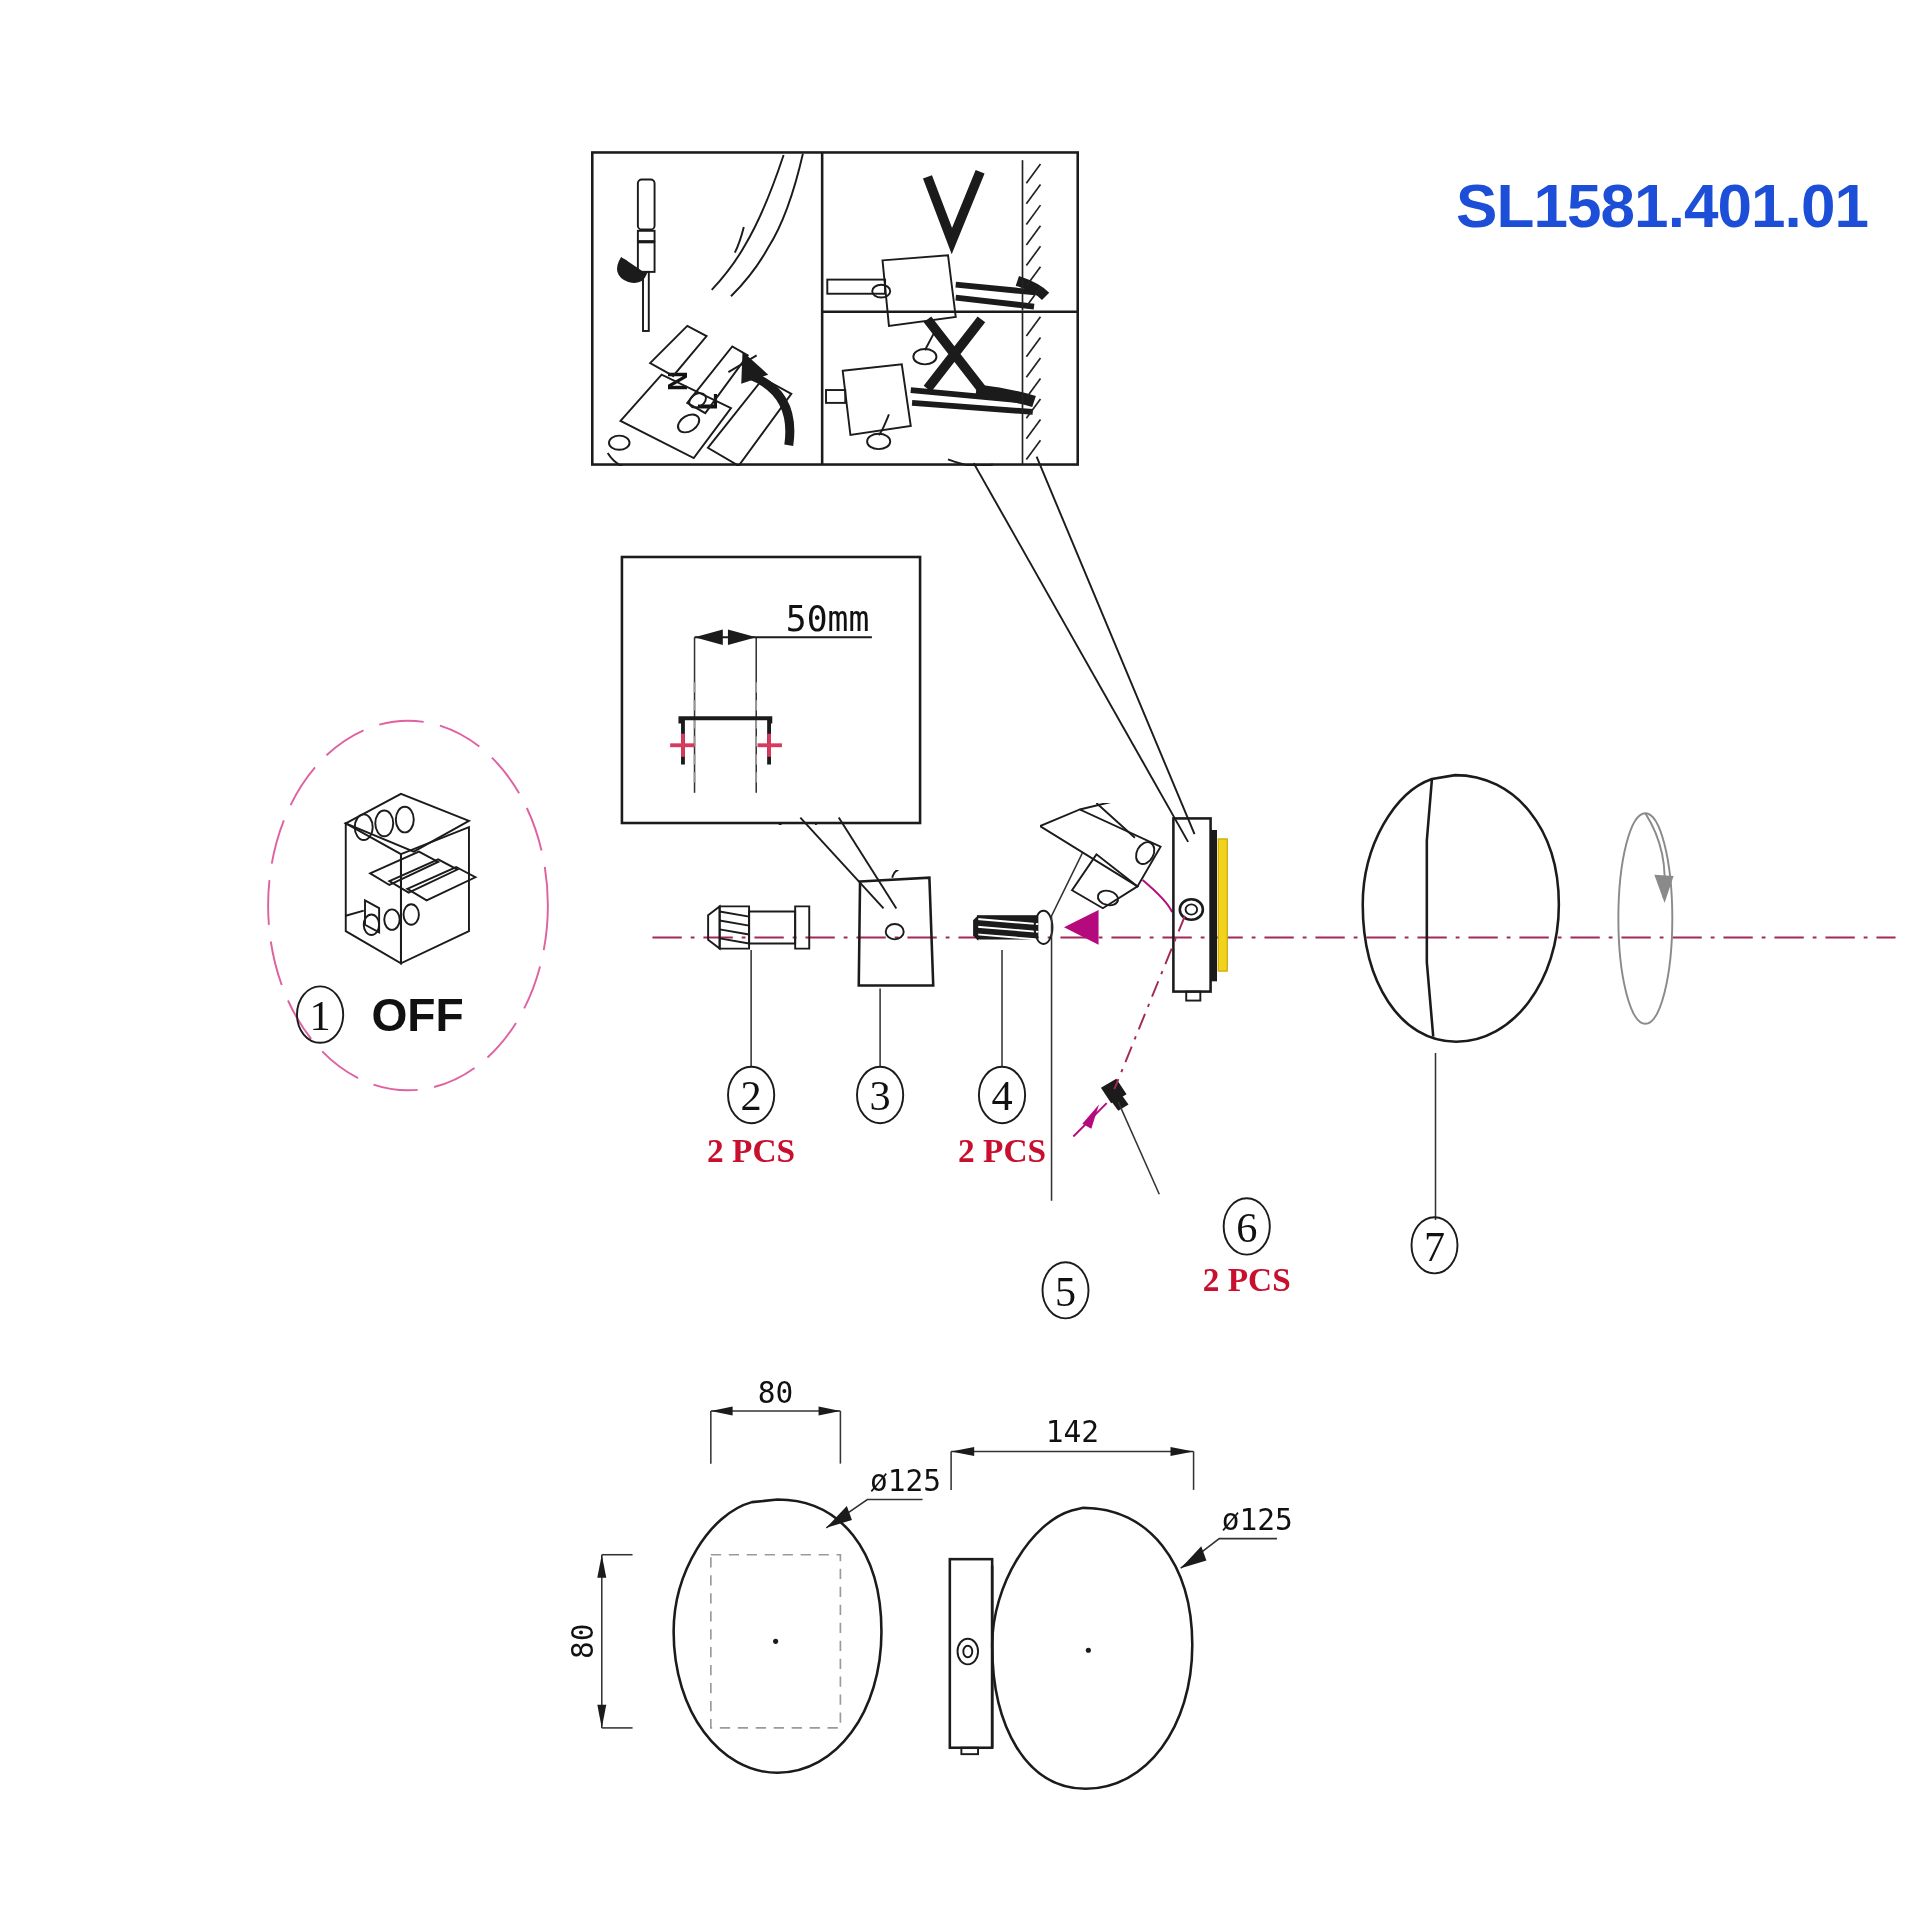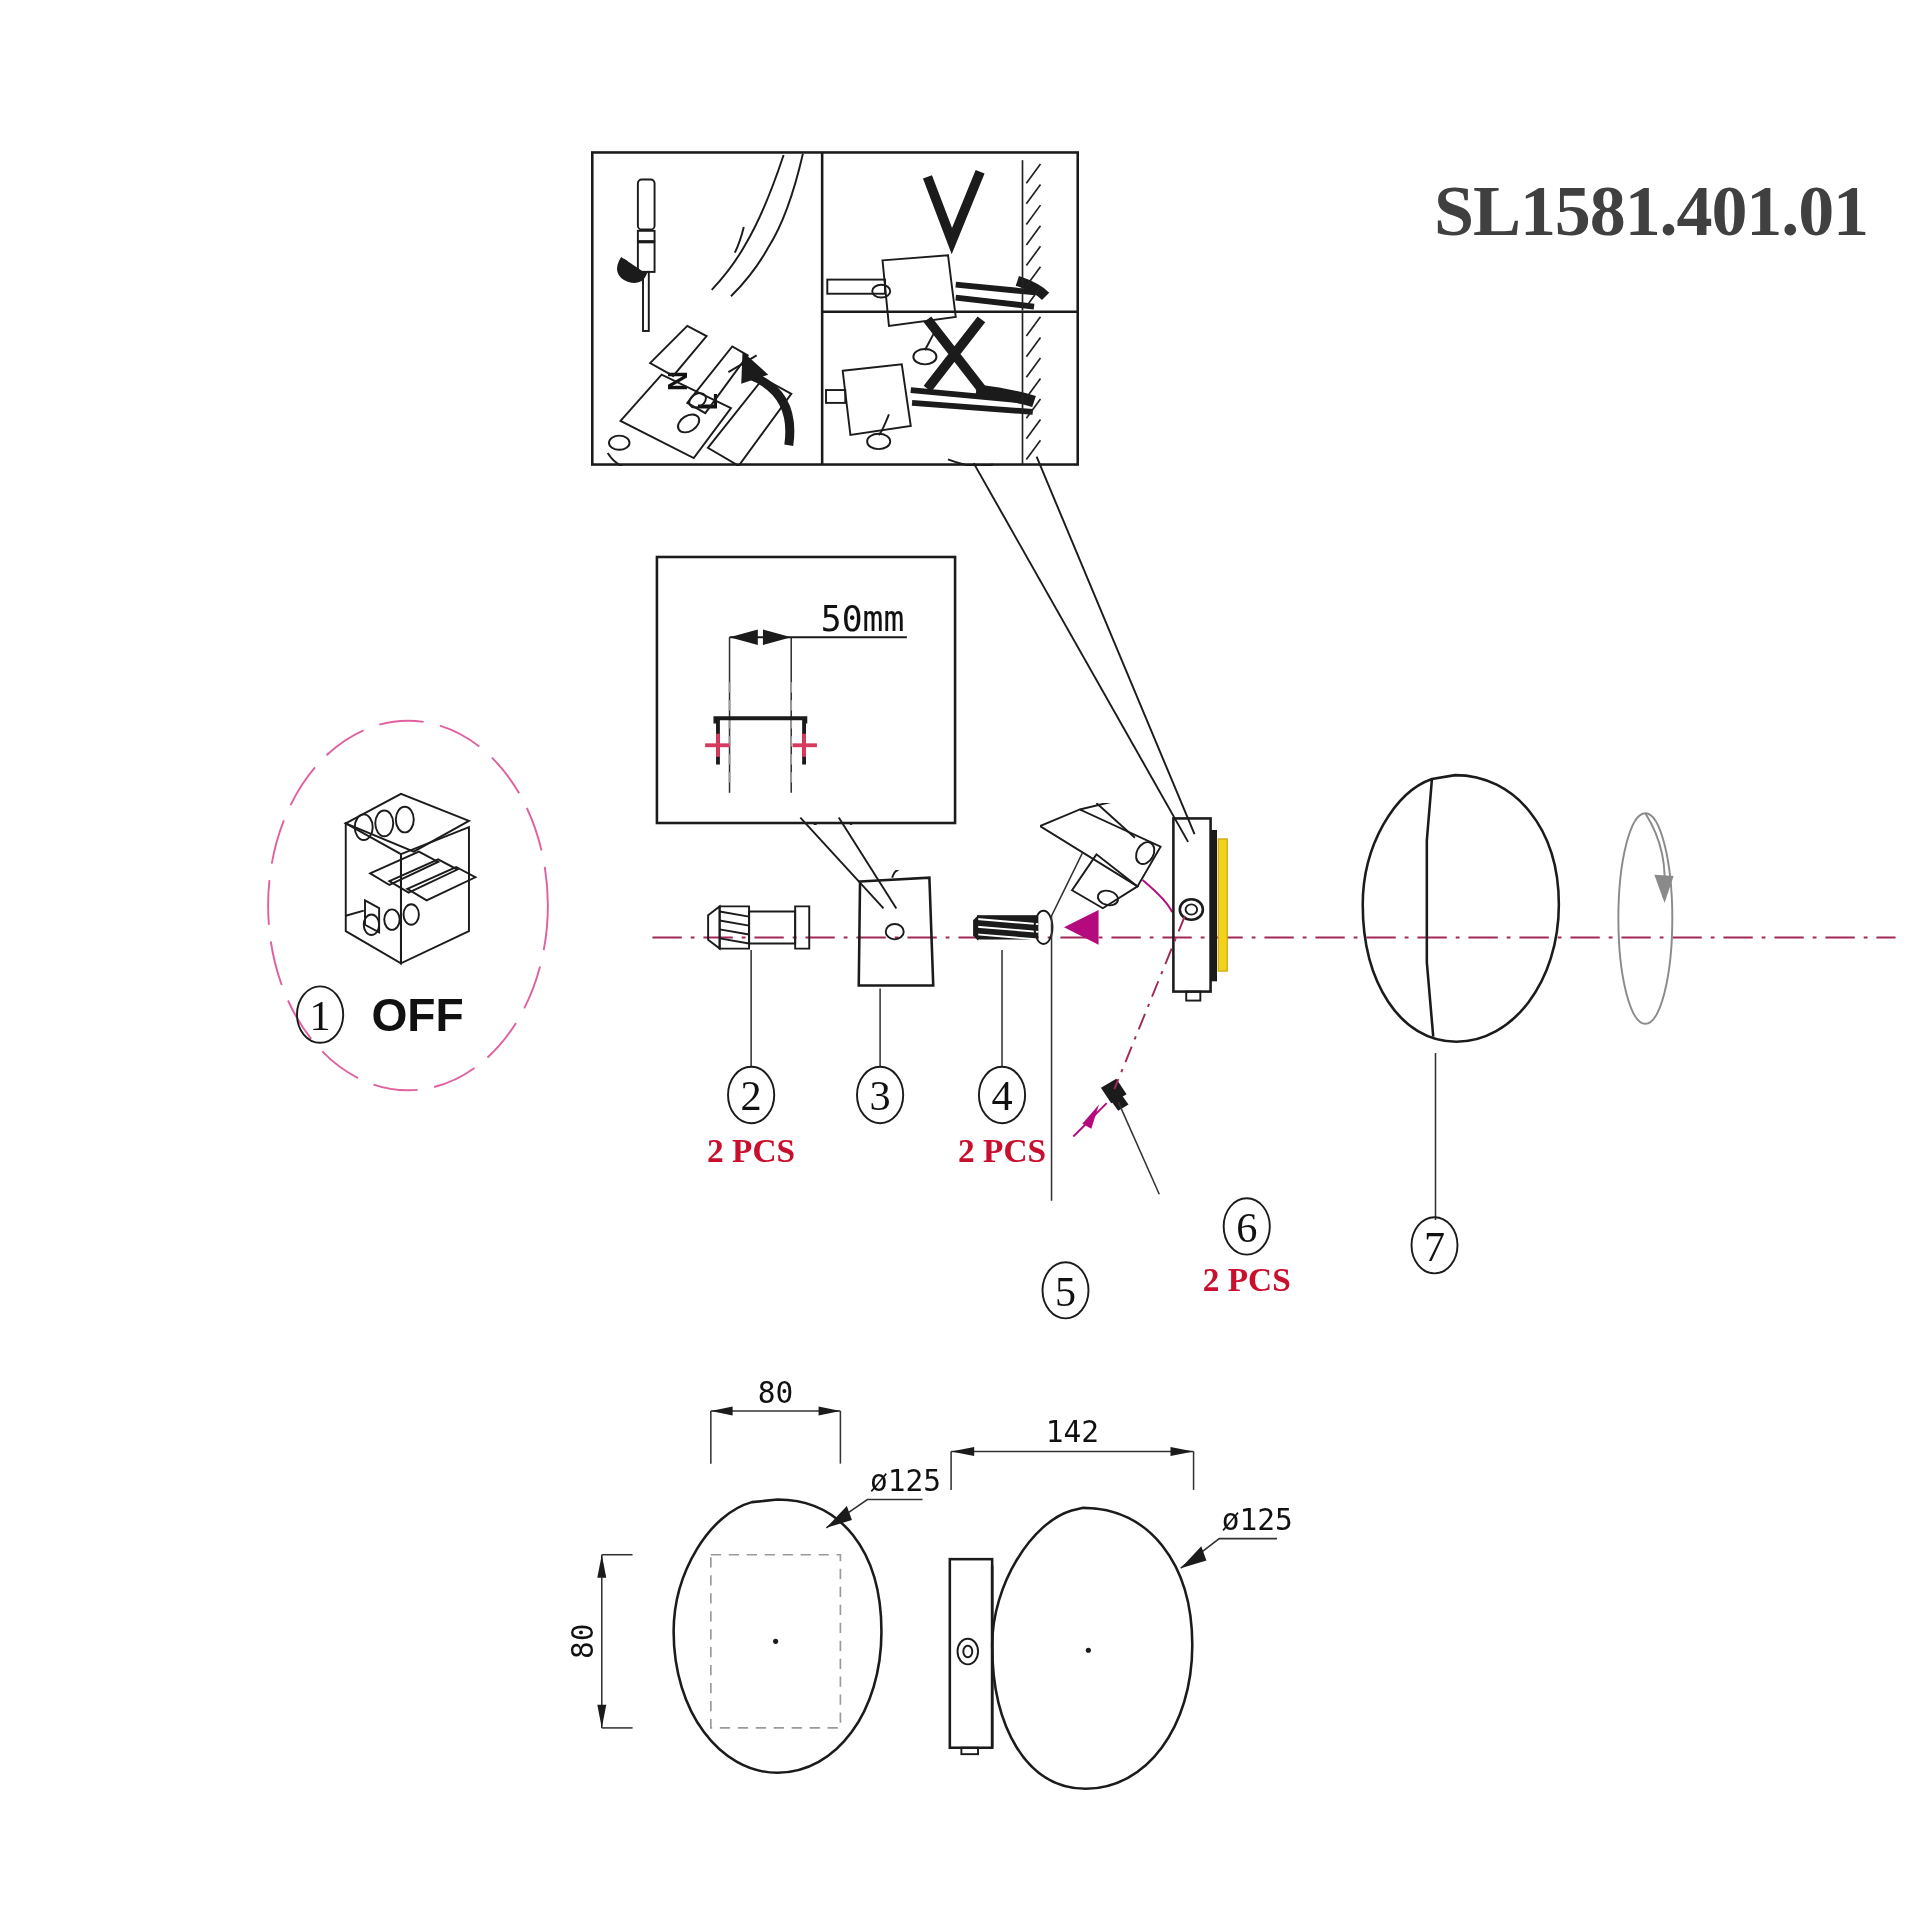--- a/index.html
+++ b/index.html
@@ -13,22 +13,22 @@
   #logo{left:61px;top:116px;width:270px;height:578px;}
   .logo-word{font-family:"Liberation Sans",sans-serif;font-weight:700;
              letter-spacing:-0.06em;color:#1a1a1a;line-height:.8;}
   #logo-st{position:absolute;left:0;top:0;font-size:193px;
            transform:scaleX(.52);transform-origin:left top;}
   #logo-luce{position:absolute;left:0;top:276px;font-size:193px;
            transform:scaleX(.52);transform-origin:left top;}
   .tri-wrap{position:absolute;left:138px;top:19px;width:109px;height:250px;}
 
   
-  #code{right:58px;top:170px;font-family:Liberation Serif, serif;
-        font-weight:700;font-size:72px;letter-spacing:-0.015em;color:#404040;
+  #code{right:58px;top:170px;font-family:Liberation Sans, sans-serif;
+        font-weight:700;font-size:62px;letter-spacing:-0.015em;color:#1d4ed8;
         white-space:nowrap;}
 
   
   .ln{stroke:#1b1b1b;stroke-width:3;fill:none;}
   .ln2{stroke:#1b1b1b;stroke-width:4;fill:none;}
   .thin{stroke:#333;stroke-width:2.4;fill:none;}
   .axis{stroke:#a3285a;stroke-width:3.4;fill:none;
         stroke-dasharray:46 14 6 14;}
   .axis2{stroke:#a3285a;stroke-width:3;fill:none;stroke-dasharray:26 12 5 12;}
   .mag{fill:#b5097e;}
@@ -162,21 +162,21 @@
         <ellipse cx="240" cy="314" rx="12" ry="16" class="ln" fill="#fff"></ellipse>
         <path d="M138 316 l28 -8" class="ln"></path>
       </g>
 
       <ellipse cx="98" cy="470" rx="36" ry="44" class="ln" fill="#fff"></ellipse>
       <text class="balloonnum" x="98" y="494" font-size="66" text-anchor="middle">1</text>
       <text class="txt" x="178" y="496" font-size="72" font-weight="700">OFF</text>
     </svg>
   </div>
 
-  <div class="abs" style="left:620px;top:555px;margin-left:35px;">
+  <div class="abs" style="left:620px;top:555px;">
     <svg width="302" height="270" viewBox="0 0 470 420">
       <rect x="3" y="3" width="464" height="414" class="ln2" fill="#fff"></rect>
 
       <line x1="116" y1="128" x2="116" y2="370" class="thin"></line>
       <line x1="212" y1="128" x2="212" y2="370" class="thin"></line>
       <line x1="116" y1="198" x2="116" y2="362" class="greyd"></line>
       <line x1="212" y1="198" x2="212" y2="362" class="greyd"></line>
 
       <line x1="116" y1="128" x2="392" y2="128" class="ln"></line>
       <polygon points="116,128 160,116 160,140" class="blk"></polygon>

